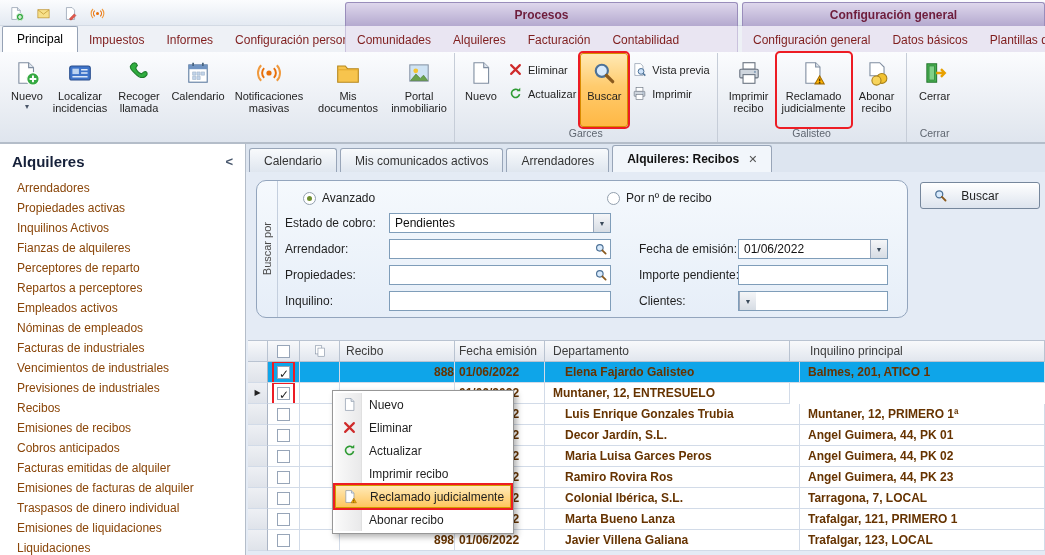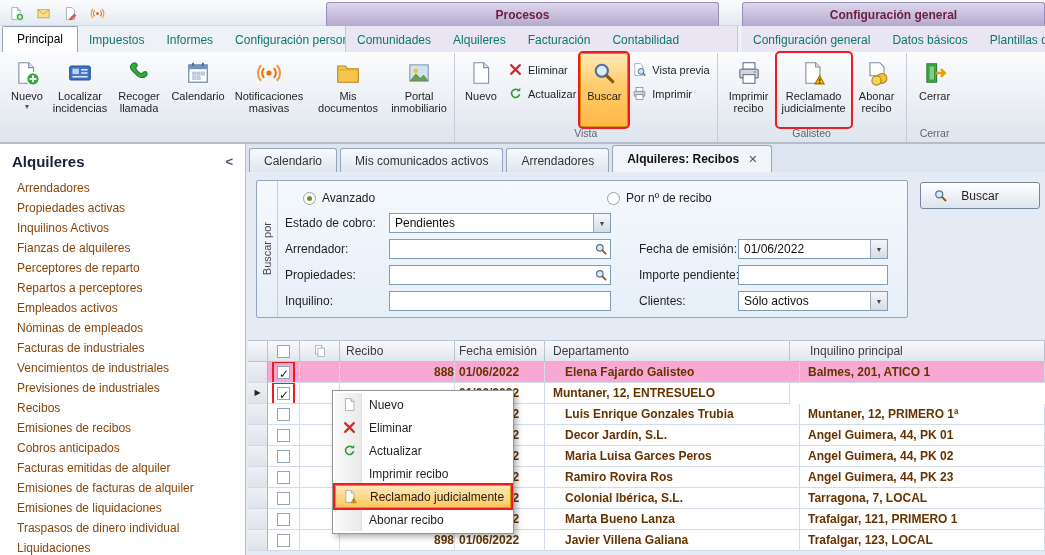--- a/index.html
+++ b/index.html
@@ -16,31 +16,31 @@
 
   
   .topbar{position:absolute;left:0;top:0;width:1045px;height:26px;
     background:linear-gradient(#fbfcfe,#e4eaf2);border-bottom:1px solid #d3dae4}
   .qat{position:absolute;left:6px;top:3px;display:flex;gap:7px;align-items:center}
   .qicon{width:20px;height:20px;display:flex;align-items:center;justify-content:center}
   .ctx-band{position:absolute;top:2px;height:24px;display:flex;align-items:center;justify-content:center;
     font-weight:bold;font-size:12px;color:#6e1d3c;
     background:linear-gradient(#ded7ec,#b4a9cf);border:1px solid #998dbb;border-bottom:none;
     border-radius:3px 3px 0 0}
-  .band1{left:326px;width:393px}
+  .band1{left:345px;width:393px}
   .band2{left:742px;width:303px}
 
   
   .tabrow{position:absolute;left:0;top:26px;width:1045px;height:42px;background:#eef1f6}
   .main-tabs{position:absolute;left:2px;top:0;height:26px;display:flex;align-items:flex-end}
   .ctx-tabs1{position:absolute;left:345px;top:0;width:393px;height:26px;display:flex;align-items:flex-end;
     background:#e9e5f2;border-left:1px solid #cac2dd;border-right:1px solid #cac2dd;overflow:hidden}
   .ctx-tabs2{position:absolute;left:742px;top:0;width:303px;height:26px;display:flex;align-items:flex-end;
     background:#e9e5f2;overflow:hidden}
-  .rtab{padding:5px 11px 5px;color:#0f766e;white-space:nowrap}
+  .rtab{padding:5px 11px 5px;color:#7f1d1d;white-space:nowrap}
   .rtab.active{background:#fff;border:1px solid #96a2b5;border-bottom:none;border-radius:2px 2px 0 0;
     padding:5px 14px 6px;color:#000}
 
   
   .ribbon{position:absolute;left:0;top:52px;width:1045px;height:91px;
     background:linear-gradient(#fbfcfe,#e9edf3 65%,#dfe5ee);
     border-bottom:1px solid #b4bdc9;display:flex;padding:1px 2px 0}
   .rgroup{display:flex;flex-direction:column;border-right:1px solid #c6cdd8;padding:0 3px}
   .rgroup:last-child{border-right:none}
   .rgroup-buttons{flex:1;display:flex;align-items:stretch}
@@ -69,21 +69,21 @@
   .dtab{height:24px;display:flex;align-items:center;padding:0 14px;margin-right:3px;white-space:nowrap;
     border:1px solid #98a5b8;border-bottom:none;border-radius:3px 3px 0 0;color:#333;
     background:linear-gradient(#f8fafc,#dfe6ef)}
   .dtab.active{height:27px;background:#f2f6fb;font-weight:bold;color:#111}
   .dtab .close{margin-left:9px;font-weight:normal;color:#555;font-size:11px}
 
   
   .content{position:absolute;left:246px;top:172px;right:0;bottom:0;background:#e4ebf5}
 
   .search-panel{position:absolute;left:10px;top:8px;width:652px;height:138px;border:1px solid #93a5bd;
-    background:linear-gradient(#f5f9fd,#e6eef8);border-radius:2px}
+    background:linear-gradient(#f5f9fd,#e6eef8);border-radius:10px}
   .vstrip{position:absolute;left:0;top:0;bottom:0;width:21px;border-right:1px solid #c4cfde;
     display:flex;align-items:center;justify-content:center}
   .vlabel{writing-mode:vertical-rl;transform:rotate(180deg);font-size:11px;color:#4a4a4a;white-space:nowrap}
   .radio-item{position:absolute;display:flex;align-items:center;gap:6px;height:14px}
   .radio{width:13px;height:13px;border-radius:50%;border:1px solid #93a0ae;background:#fff;position:relative;flex:none}
   .radio.sel::after{content:"";position:absolute;inset:3px;border-radius:50%;background:#6f8f2f}
   .f-label{position:absolute;color:#1f1f1f;line-height:20px;white-space:nowrap}
   .f-ctrl{position:absolute;height:20px}
   .tb{width:100%;height:100%;border:1px solid #7f9db9;padding:2px 4px;background:#fff;color:#111;
     font:12px "Liberation Sans","DejaVu Sans",sans-serif}
@@ -98,21 +98,21 @@
   .buscar-btn .blabel{flex:1;text-align:center;color:#1f1f1f}
 
   
   .grid{position:absolute;left:2px;top:168px;width:797px;background:#fff}
   .g-header,.g-row{display:flex}
   .g-header{height:22px}
   .gh{background:linear-gradient(#f8f9fb,#e1e6ee);border-right:1px solid #b9c3d1;border-top:1px solid #b9c3d1;
     border-bottom:1px solid #b9c3d1;color:#3c3c3c;line-height:20px;white-space:nowrap;overflow:hidden;
     display:flex;align-items:center}
   .g-row{height:21px;background:#fff}
-  .g-row.sel{background:#f9a8d4}
+  .g-row.sel{background:#0ea5e9}
   .gc{border-right:1px solid #d2dbe8;border-bottom:1px solid #d2dbe8;font-weight:bold;color:#663300;
     line-height:20px;white-space:nowrap;overflow:hidden}
   .c-sel{width:20px;flex:none}
   .gc.c-sel{background:linear-gradient(#eef0f4,#dfe3ea);border-right:1px solid #aab4c4;
     display:flex;align-items:center;justify-content:center}
   .c-chk{width:32px;flex:none;display:flex;align-items:center;justify-content:center}
   .c-ico{width:40px;flex:none;display:flex;align-items:center;justify-content:center}
   .c-rec{width:115px;flex:none;text-align:right;padding-right:0}
   .c-fec{width:90px;flex:none;padding-left:4px}
   .c-inq{width:255px;flex:none;padding-left:20px}
@@ -393,21 +393,21 @@
           <div class="rb-small">
             <span>
                 <svg class="i16">
                   <use href="#sym-printer"></use>
                 </svg>
               </span>
             <span>Imprimir</span>
           </div>
         </div>
       </div>
-      <div class="rgroup-label">Vista</div>
+      <div class="rgroup-label">Garces</div>
     </div>
 
     <div class="rgroup">
       <div class="rgroup-buttons">
         <div class="rb-big" style="width:56px">
           <span class="ric">
               <svg class="i26">
                 <use href="#sym-printer"></use>
               </svg>
             </span>
@@ -463,22 +463,22 @@
       <div class="side-item">Empleados activos</div>
       <div class="side-item">Nóminas de empleados</div>
       <div class="side-item">Facturas de industriales</div>
       <div class="side-item">Vencimientos de industriales</div>
       <div class="side-item">Previsiones de industriales</div>
       <div class="side-item">Recibos</div>
       <div class="side-item">Emisiones de recibos</div>
       <div class="side-item">Cobros anticipados</div>
       <div class="side-item">Facturas emitidas de alquiler</div>
       <div class="side-item">Emisiones de facturas de alquiler</div>
+      <div class="side-item">Traspasos de dinero individual</div>
       <div class="side-item">Emisiones de liquidaciones</div>
-      <div class="side-item">Traspasos de dinero individual</div>
       <div class="side-item">Liquidaciones</div>
     </div>
   </div>
 
   <div class="doc-tabs">
     <div class="dtab">
         <span>Calendario</span>
       </div>
     <div class="dtab">
         <span>Mis comunicados activos</span>
@@ -547,21 +547,20 @@
         <input class="tb" value="" style="">
       </div>
 
       <span class="f-label" style="left:28px;top:110px">Inquilino:</span>
       <div class="f-ctrl" style="left:132px;top:110px;width:222px">
         <input class="tb" value="" style="">
       </div>
       <span class="f-label" style="left:382px;top:110px">Clientes:</span>
       <div class="f-ctrl" style="left:481px;top:110px;width:150px">
         <div class="combo">
-            <span class="cv">Sólo activos</span>
             <span class="cbtn">▼</span>
           </div>
       </div>
     </div>
 
     <div class="buscar-btn">
       <span class="bic">
           <svg class="i16">
             <use href="#sym-mag"></use>
           </svg>

